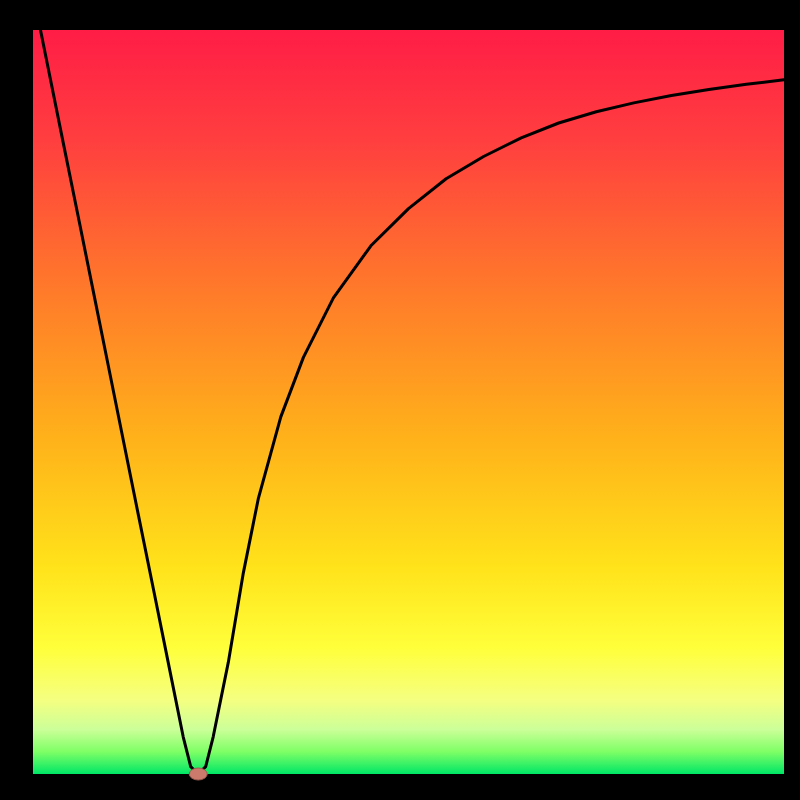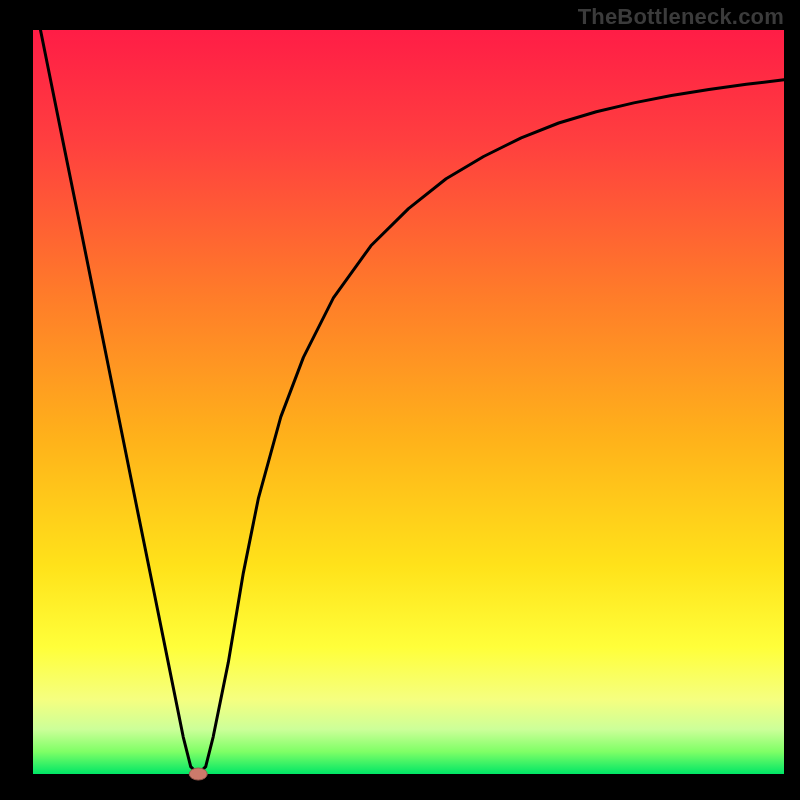--- a/index.html
+++ b/index.html
@@ -30,21 +30,20 @@
   svg {
     position: absolute;
     top: 0;
     left: 0;
   }
 </style>
 </head>
 <body>
 
 <div class="frame">
-  <div class="attribution">TheBottleneck.com</div>
 
   <svg id="chart-svg" width="800" height="800" viewBox="0 0 800 800">
     <defs>
       <linearGradient id="bg-grad" x1="0" y1="0" x2="0" y2="1">
           <stop offset="0%" stop-color="#ff1d46"></stop>
           <stop offset="15%" stop-color="#ff3f3f"></stop>
           <stop offset="35%" stop-color="#ff7a2a"></stop>
           <stop offset="55.00000000000001%" stop-color="#ffb21a"></stop>
           <stop offset="72%" stop-color="#ffe21a"></stop>
           <stop offset="83%" stop-color="#ffff3a"></stop>

